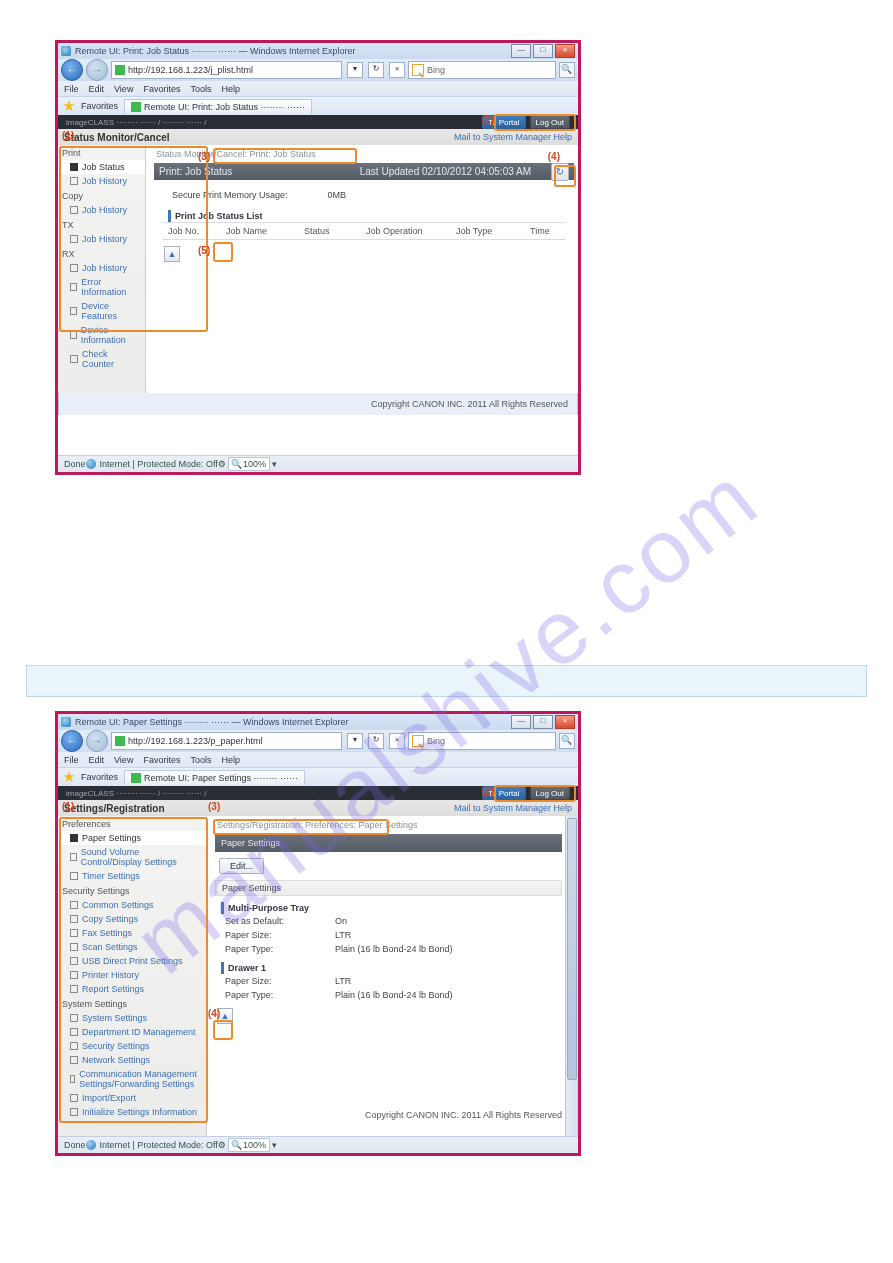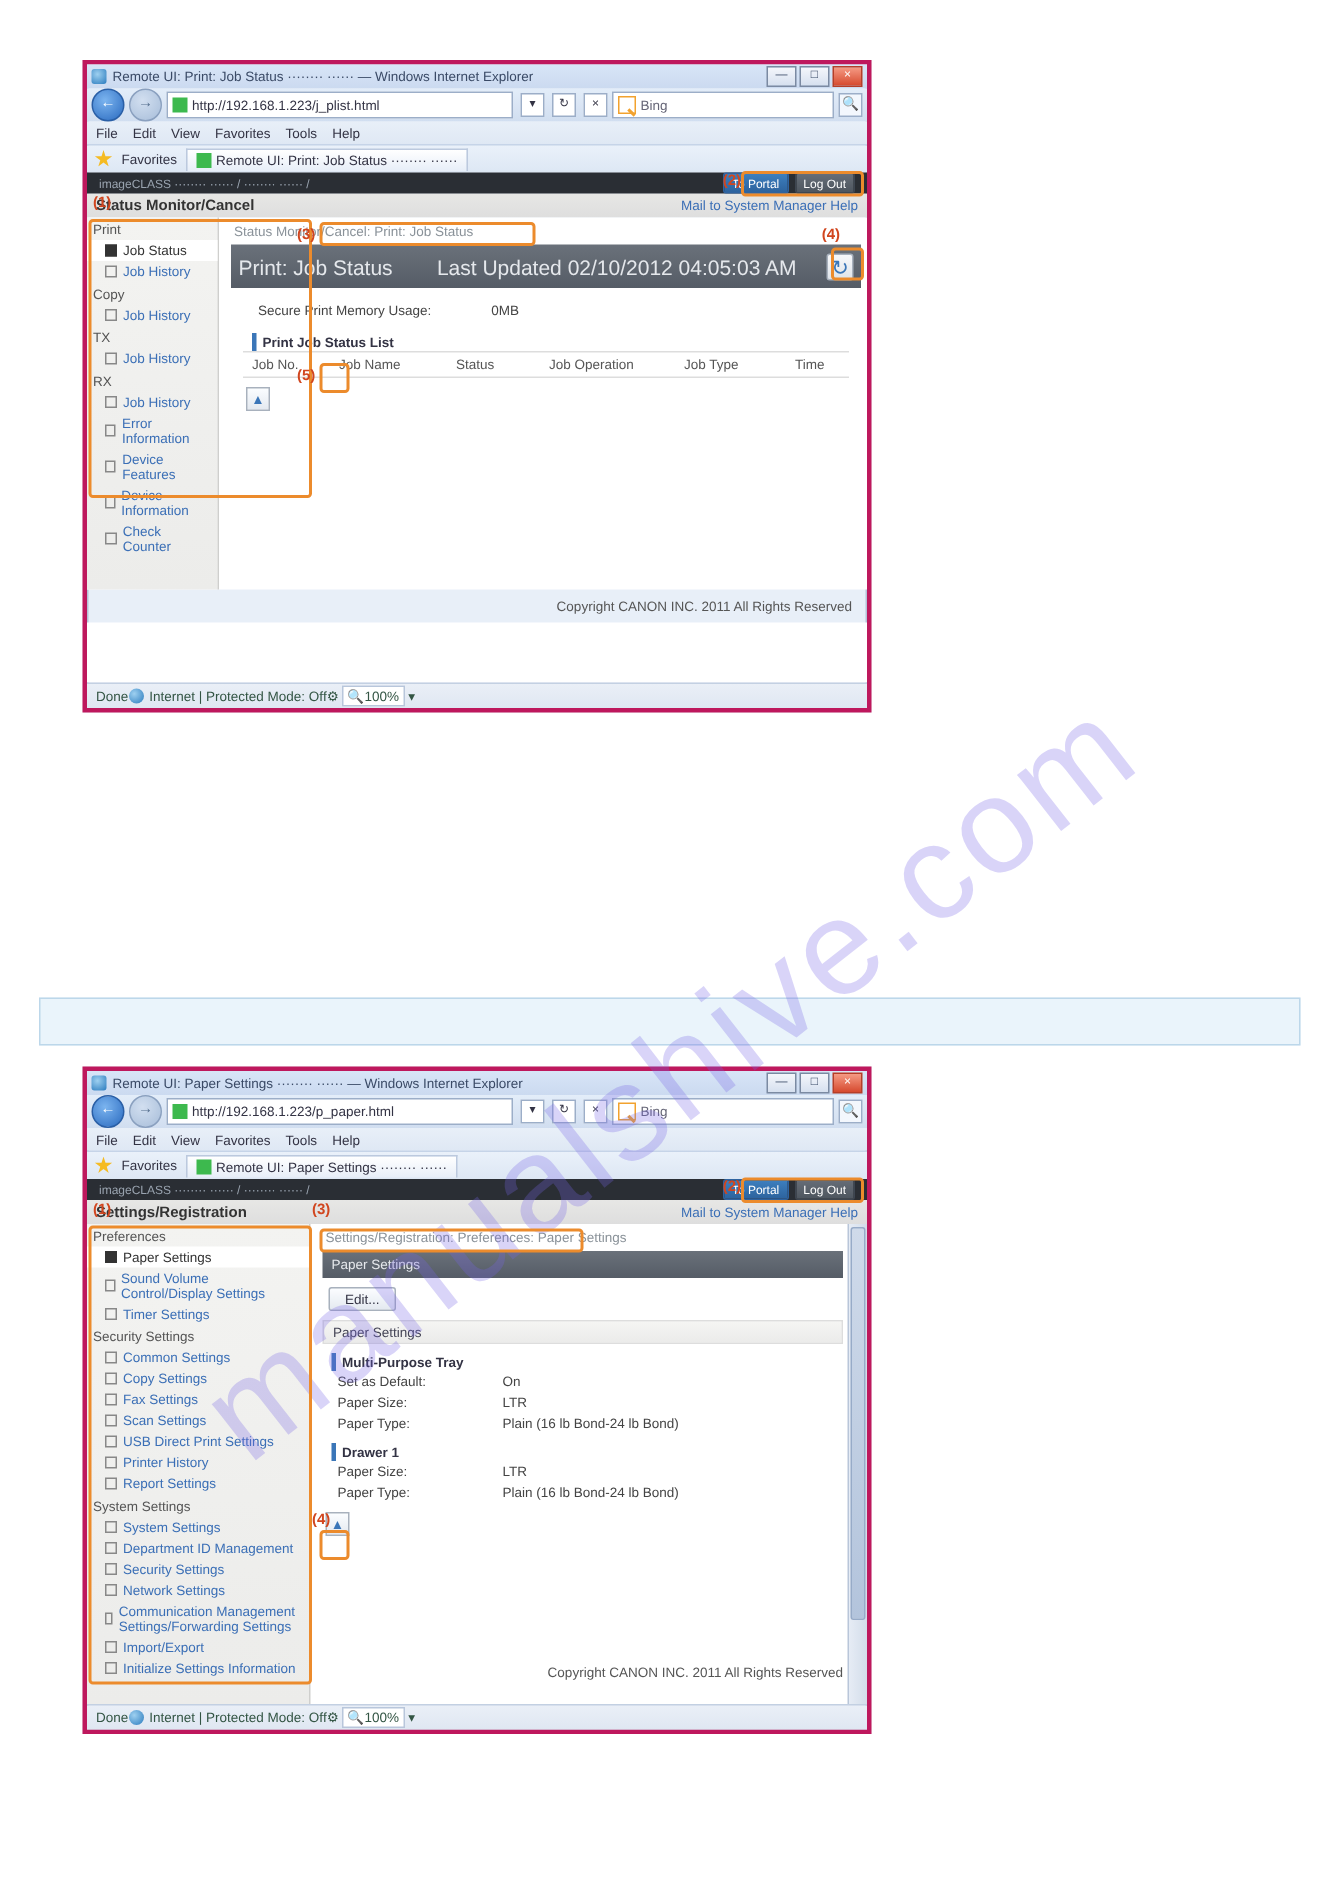--- a/index.html
+++ b/index.html
@@ -44,21 +44,21 @@
 .inner-black{height:14px;background:#2a2e34;color:#9aa4b0;font-size:8px;display:flex;align-items:center;padding:0 8px;gap:6px}
 .content{display:flex;background:#fff}
 .sidebar{width:148px;background:linear-gradient(#f3f3f1,#ececea);border-right:1px solid #cfcfcd;position:relative}
 .sb-group{font-size:9px;color:#555;padding:3px 4px 2px 4px}
 .sb-item{display:flex;align-items:center;gap:4px;font-size:9px;padding:2px 4px 2px 12px;color:#3b6fb6}
 .sb-item.sel{background:#fff;color:#333}
 .sb-item .sq{width:6px;height:6px;border:1px solid #888}
 .sb-item.sel .sq{background:#333;border-color:#333}
 .right{flex:1;padding:0 4px 4px 8px}
 .breadcrumb{font-size:9px;color:#8a9299;padding:4px 2px}
-.pjs-bar{height:29px;background:linear-gradient(#6a717a,#555c66);color:#e5e8ec;display:flex;align-items:center;justify-content:space-between;padding:0 5px;font-size:14px}
+.pjs-bar{height:17px;background:linear-gradient(#6a717a,#555c66);color:#e5e8ec;display:flex;align-items:center;justify-content:space-between;padding:0 5px;font-size:10px}
 .refresh-ico{width:16px;height:16px;background:linear-gradient(#f7f8fa,#dfe4ea);border:1px solid #a8b1bd;border-radius:2px;display:flex;align-items:center;justify-content:center;color:#3b76b8}
 .panel-box{padding:6px 8px}
 .mem{font-size:9px;color:#444;display:flex;gap:40px;padding:4px 10px}
 .block-title{border-left:3px solid #3b76b8;padding:1px 4px;font-size:9px;color:#334;font-weight:bold;margin:6px 0 0 6px}
 .table-hdr{display:flex;font-size:9px;color:#555;border-top:1px solid #ddd;border-bottom:1px solid #ddd;padding:3px 6px;gap:18px}
 .table-hdr span{white-space:nowrap}
 .upbtn{width:14px;height:14px;border:1px solid #a8b1bd;background:linear-gradient(#fbfdff,#e4e9f0);display:flex;align-items:center;justify-content:center;color:#3b76b8;font-size:9px;margin:6px 0 0 2px}
 .footer-copy{font-size:9px;color:#555;text-align:right;padding:6px 10px}
 .statusbar{height:16px;background:linear-gradient(#eaeff7,#dfe7f2);border-top:1px solid #c3d0e2;display:flex;align-items:center;font-size:9px;color:#354;padding:0 6px;justify-content:flex-start}
 .statusbar .mid{display:flex;align-items:center;gap:4px}

